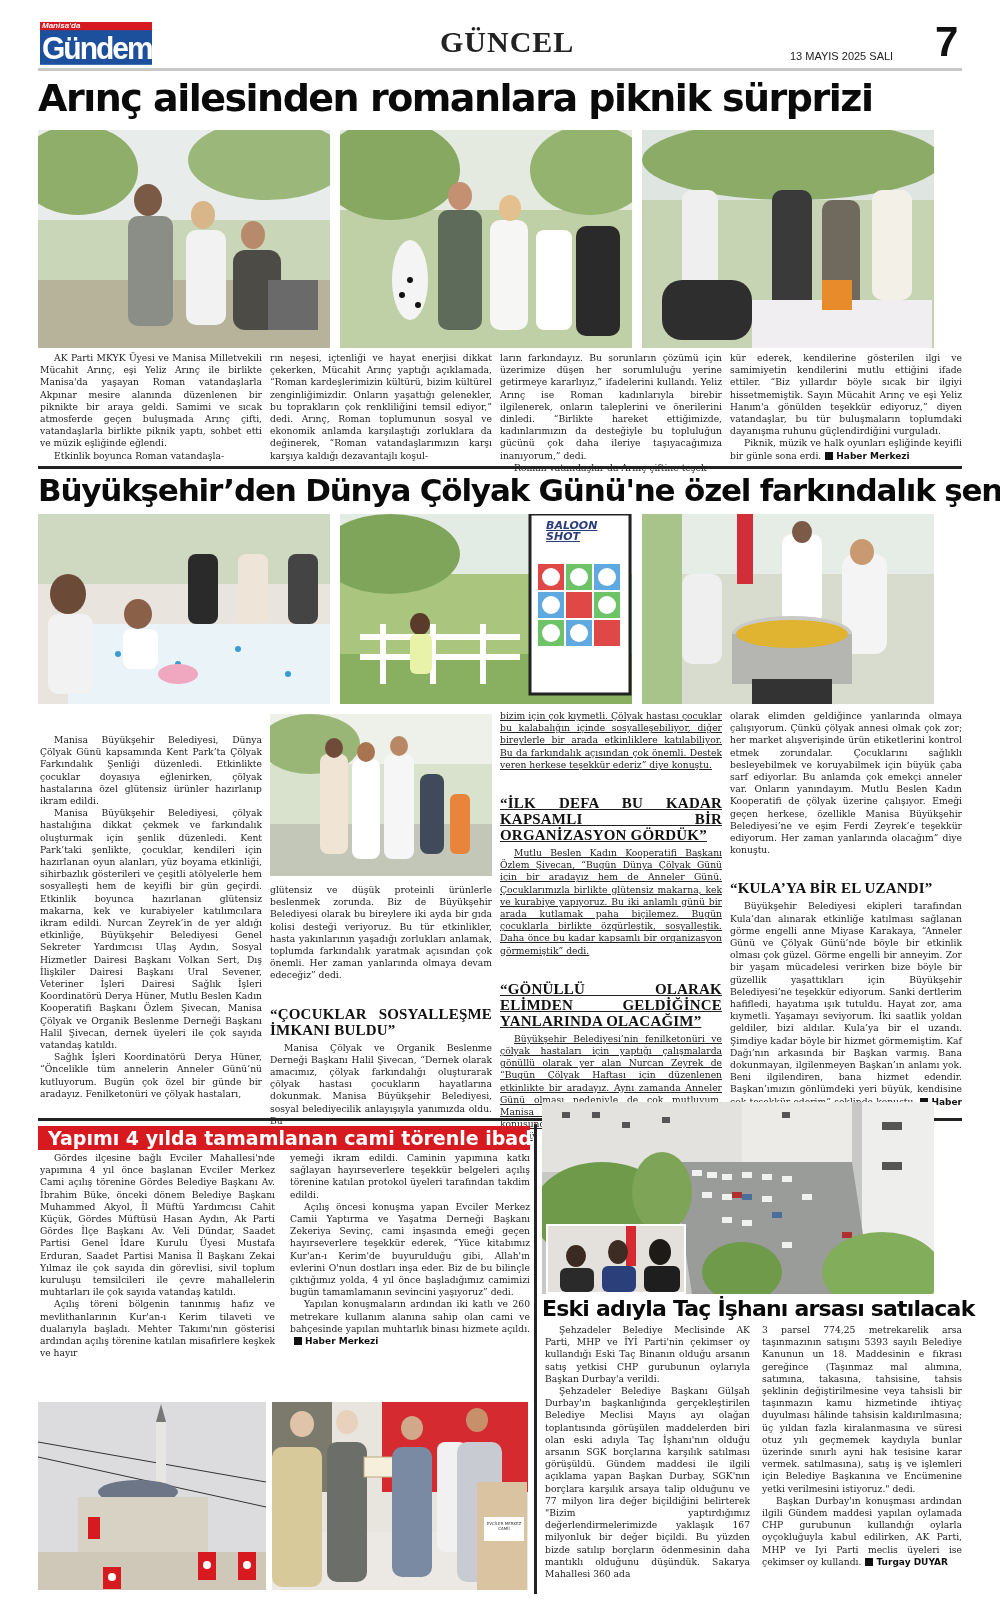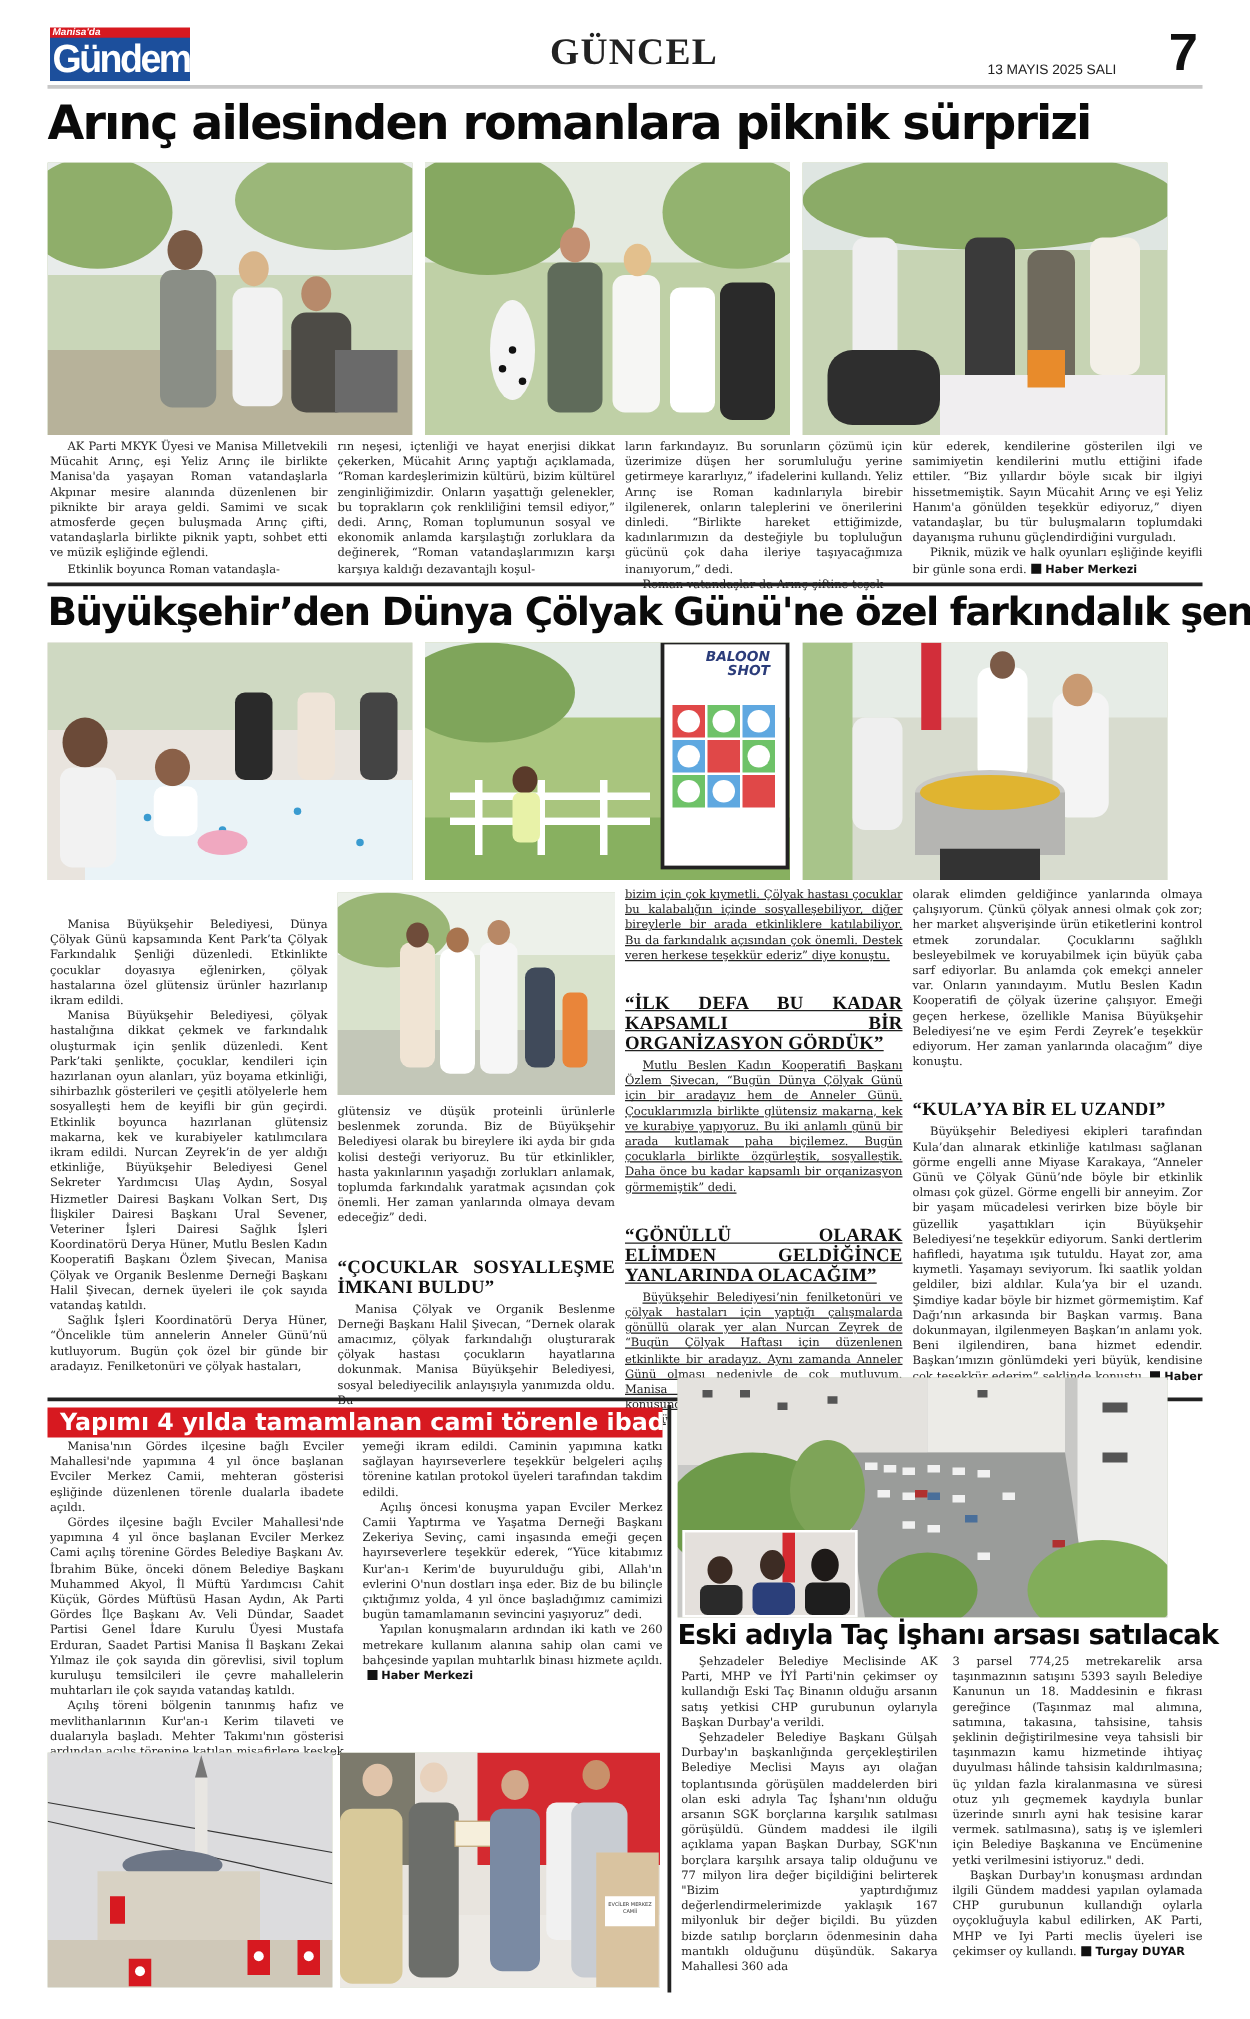--- a/index.html
+++ b/index.html
@@ -155,21 +155,21 @@
         <circle cx="211" cy="119" r="9" fill="#fff"></circle>
     </g>
     <rect x="20" y="120" width="160" height="6" fill="#ffffff"></rect>
     <rect x="20" y="140" width="160" height="6" fill="#ffffff"></rect>
     <rect x="40" y="110" width="6" height="60" fill="#ffffff"></rect>
       <rect x="90" y="110" width="6" height="60" fill="#ffffff"></rect>
       <rect x="140" y="110" width="6" height="60" fill="#ffffff"></rect>
     <ellipse cx="80" cy="110" rx="10" ry="11" fill="#5a3a2a"></ellipse>
     <rect x="70" y="120" width="22" height="40" rx="6" fill="#e8f2a8"></rect>
   </svg>
-  <div class="abs" style="left:206px; top:6px; width:70px; font:bold italic 11px/11px 'DejaVu Sans', sans-serif; color:#2b3c7a; text-align:right;">BALOON SHOT</div>
+  <div class="abs" style="left:206px; top:6px; width:70px; font:bold italic 11px/11px 'DejaVu Sans', sans-serif; color:#2b3c7a; text-align:left;text-decoration:underline;">BALOON SHOT</div>
 </div>
 <div class="abs photo" style="left:642px; top:514px; width:292px; height:190px;">
   <svg width="292" height="190" viewBox="0 0 292 190">
     <rect width="292" height="190" fill="#d8dccf"></rect>
     <rect width="292" height="60" fill="#e6ece6"></rect>
     <rect x="0" y="0" width="40" height="190" fill="#a8c48a"></rect>
     <rect x="95" y="0" width="16" height="70" fill="#d22e3a"></rect>
     <rect x="140" y="20" width="40" height="90" rx="10" fill="#ffffff"></rect>
     <ellipse cx="160" cy="18" rx="10" ry="11" fill="#7b5a47"></ellipse>
     <rect x="200" y="40" width="45" height="100" rx="12" fill="#f4f4f4"></rect>
@@ -220,21 +220,20 @@
   <p class="noind">olarak elimden geldiğince yanlarında olmaya çalışıyorum. Çünkü çölyak annesi olmak çok zor; her market alışverişinde ürün etiketlerini kontrol etmek zorundalar. Çocuklarını sağlıklı besleyebilmek ve koruyabilmek için büyük çaba sarf ediyorlar. Bu anlamda çok emekçi anneler var. Onların yanındayım. Mutlu Beslen Kadın Kooperatifi de çölyak üzerine çalışıyor. Emeği geçen herkese, özellikle Manisa Büyükşehir Belediyesi’ne ve eşim Ferdi Zeyrek’e teşekkür ediyorum. Her zaman yanlarında olacağım” diye konuştu.</p>
   <div class="subhead">“KULA’YA BİR EL UZANDI”</div>
   <p><span>Büyükşehir Belediyesi ekipleri tarafından Kula’dan alınarak etkinliğe katılması sağlanan görme engelli anne Miyase Karakaya, “Anneler Günü ve Çölyak Günü’nde böyle bir etkinlik olması çok güzel. Görme engelli bir anneyim. Zor bir yaşam mücadelesi verirken bize böyle bir güzellik yaşattıkları için Büyükşehir Belediyesi’ne teşekkür ediyorum. Sanki dertlerim hafifledi, hayatıma ışık tutuldu. Hayat zor, ama kıymetli. Yaşamayı seviyorum. İki saatlik yoldan geldiler, bizi aldılar. Kula’ya bir el uzandı. Şimdiye kadar böyle bir hizmet görmemiştim. Kaf Dağı’nın arkasında bir Başkan varmış. Bana dokunmayan, ilgilenmeyen Başkan’ın anlamı yok. Beni ilgilendiren, bana hizmet edendir. Başkan’ımızın gönlümdeki yeri büyük, kendisine çok teşekkür ederim” şeklinde konuştu.</span><span class="sq"></span><span class="byline">Haber Merkezi</span></p>
 </div>
 
 <div class="abs rule-dark" style="top:1118px;"></div>
 
 <div class="abs redbar" style="left:38px; top:1126px; width:492px;">Yapımı 4 yılda tamamlanan cami törenle ibadete açıldı</div>
 
 <div class="abs body-col" style="left:40px; top:1152px; width:235px;">
-  <p>Manisa'nın Gördes ilçesine bağlı Evciler Mahallesi'nde yapımına 4 yıl önce başlanan Evciler Merkez Camii, mehteran gösterisi eşliğinde düzenlenen törenle dualarla ibadete açıldı.</p>
   <p>Gördes ilçesine bağlı Evciler Mahallesi'nde yapımına 4 yıl önce başlanan Evciler Merkez Cami açılış törenine Gördes Belediye Başkanı Av. İbrahim Büke, önceki dönem Belediye Başkanı Muhammed Akyol, İl Müftü Yardımcısı Cahit Küçük, Gördes Müftüsü Hasan Aydın, Ak Parti Gördes İlçe Başkanı Av. Veli Dündar, Saadet Partisi Genel İdare Kurulu Üyesi Mustafa Erduran, Saadet Partisi Manisa İl Başkanı Zekai Yılmaz ile çok sayıda din görevlisi, sivil toplum kuruluşu temsilcileri ile çevre mahallelerin muhtarları ile çok sayıda vatandaş katıldı.</p>
   <p>Açılış töreni bölgenin tanınmış hafız ve mevlithanlarının Kur'an-ı Kerim tilaveti ve dualarıyla başladı. Mehter Takımı'nın gösterisi ardından açılış törenine katılan misafirlere keşkek ve hayır</p>
 </div>
 <div class="abs body-col" style="left:290px; top:1152px; width:240px;">
   <p class="noind">yemeği ikram edildi. Caminin yapımına katkı sağlayan hayırseverlere teşekkür belgeleri açılış törenine katılan protokol üyeleri tarafından takdim edildi.</p>
   <p>Açılış öncesi konuşma yapan Evciler Merkez Camii Yaptırma ve Yaşatma Derneği Başkanı Zekeriya Sevinç, cami inşasında emeği geçen hayırseverlere teşekkür ederek, “Yüce kitabımız Kur'an-ı Kerim'de buyurulduğu gibi, Allah'ın evlerini O'nun dostları inşa eder. Biz de bu bilinçle çıktığımız yolda, 4 yıl önce başladığımız camimizi bugün tamamlamanın sevincini yaşıyoruz” dedi.</p>
   <p><span>Yapılan konuşmaların ardından iki katlı ve 260 metrekare kullanım alanına sahip olan cami ve bahçesinde yapılan muhtarlık binası hizmete açıldı.</span><span class="sq"></span><span class="byline">Haber Merkezi</span></p>
 </div>
 
 <div class="abs photo" style="left:38px; top:1402px; width:228px; height:188px;">

